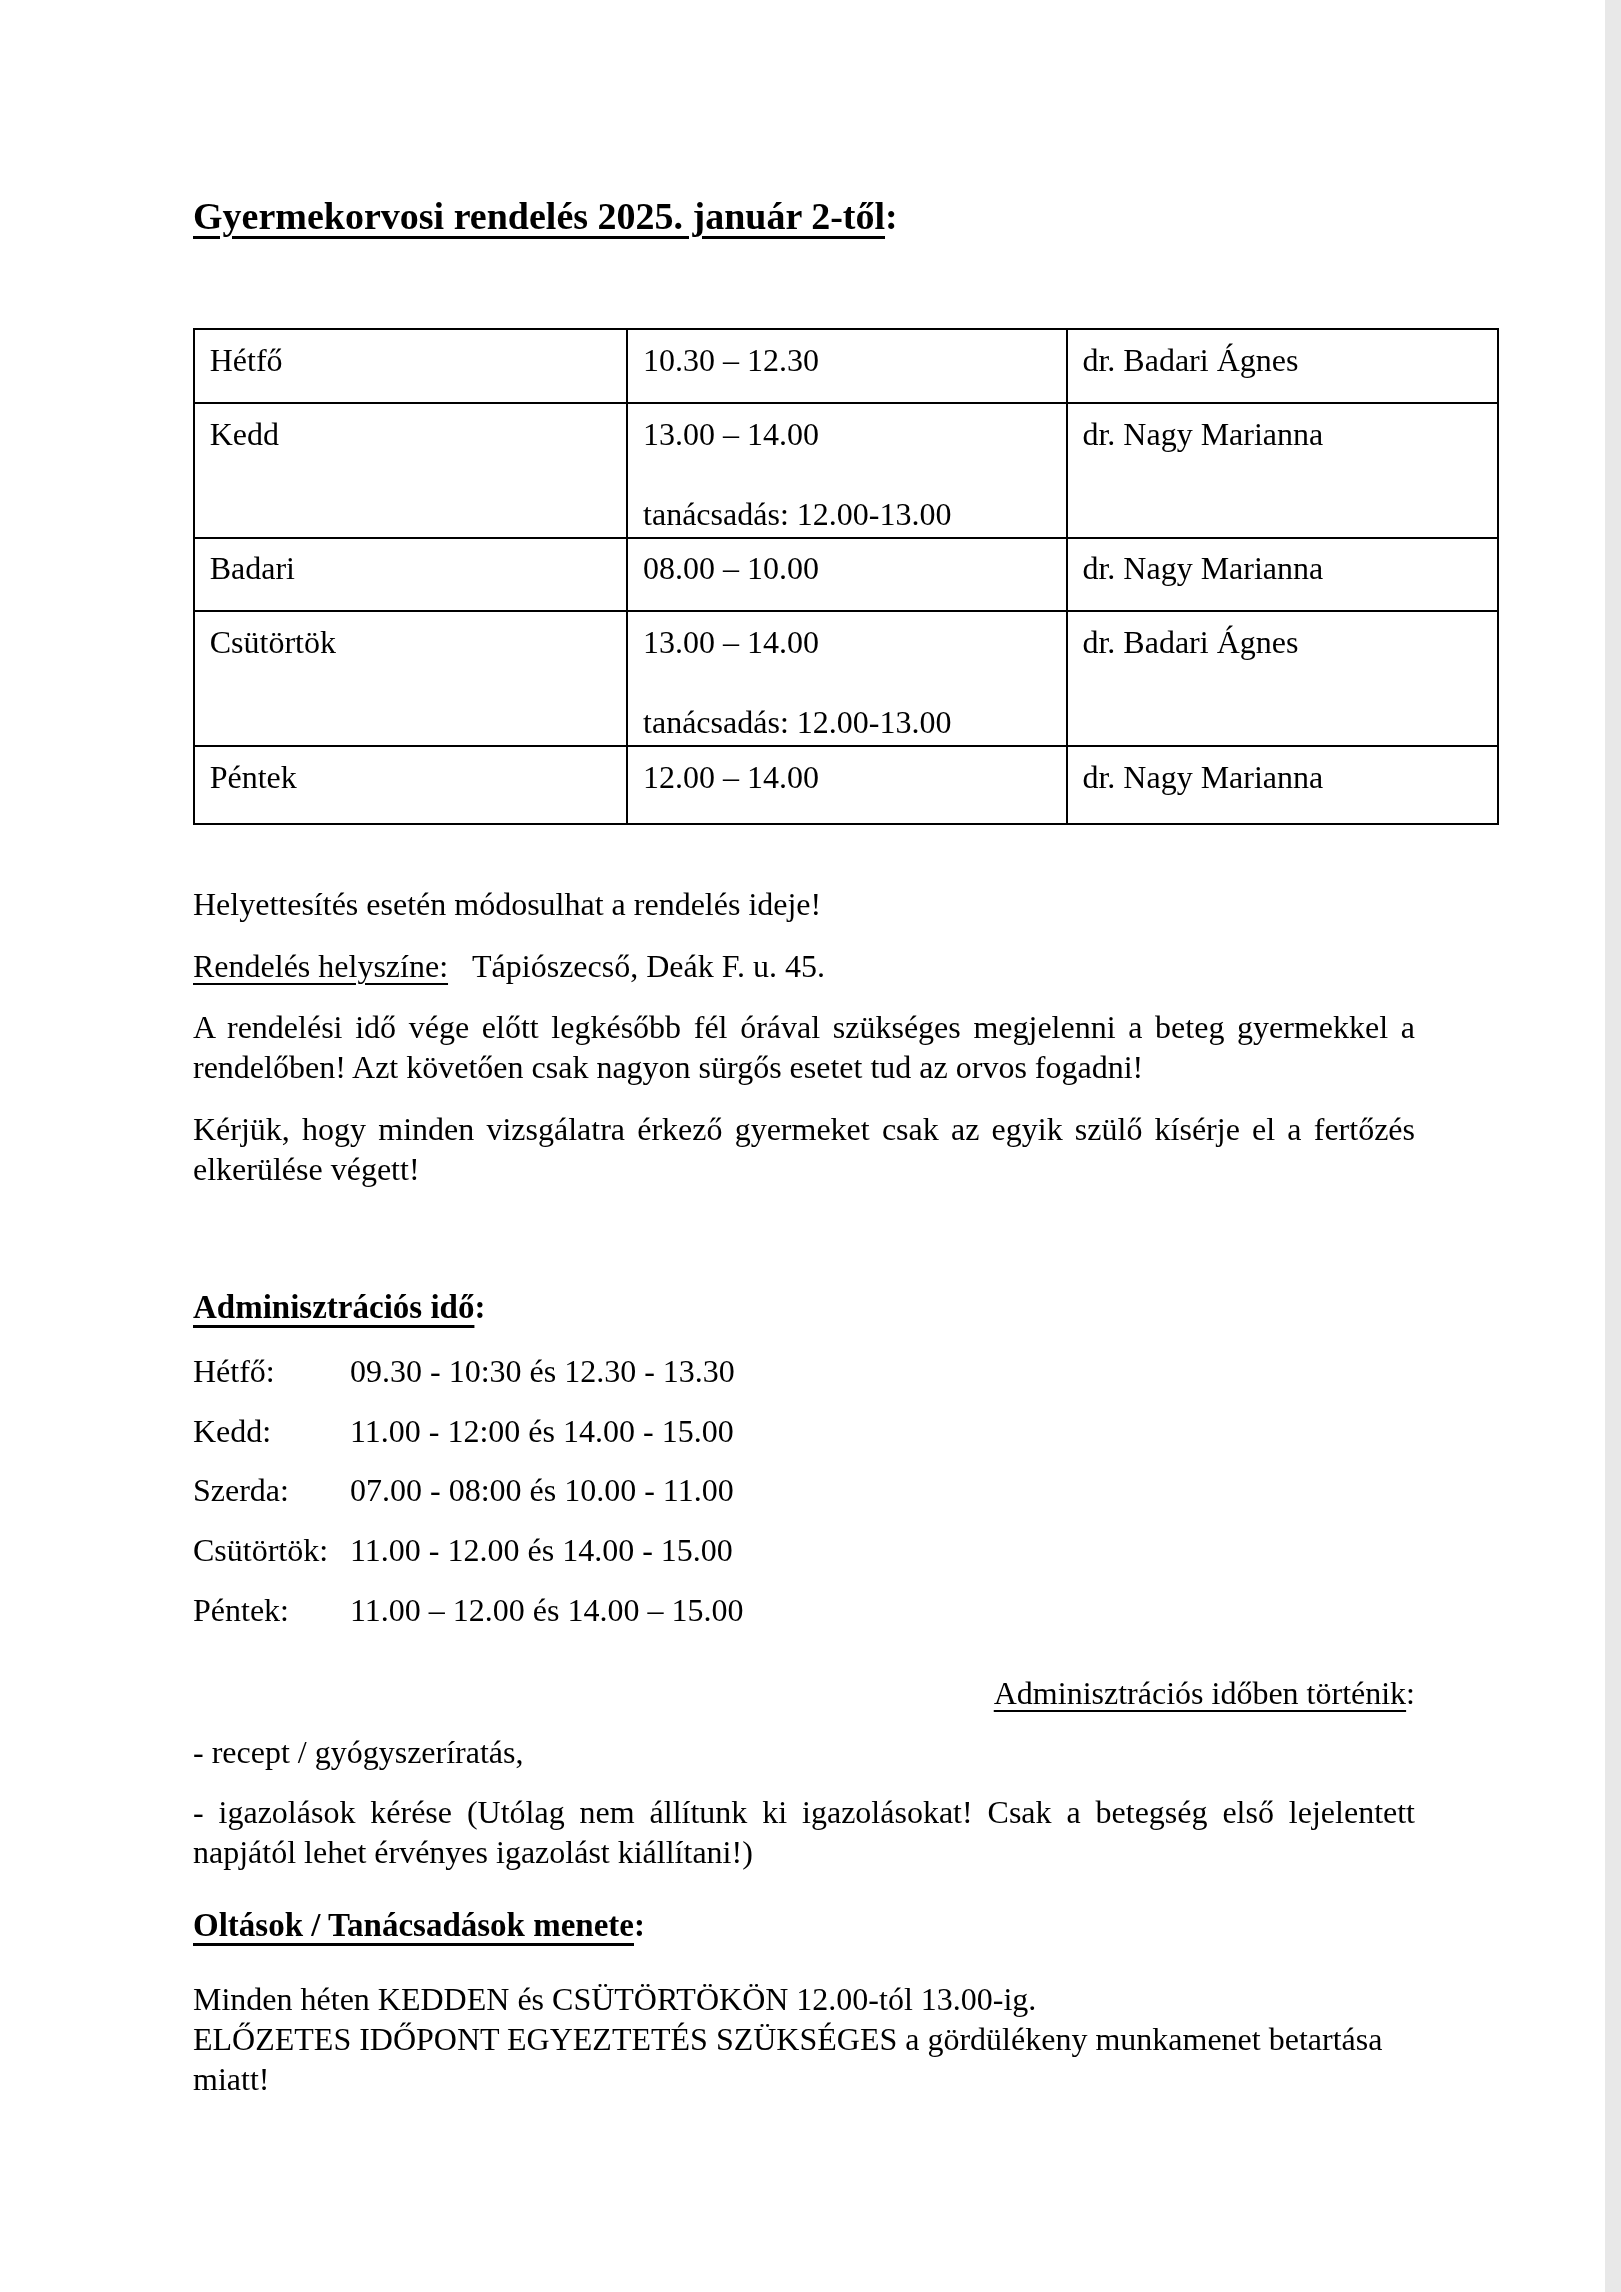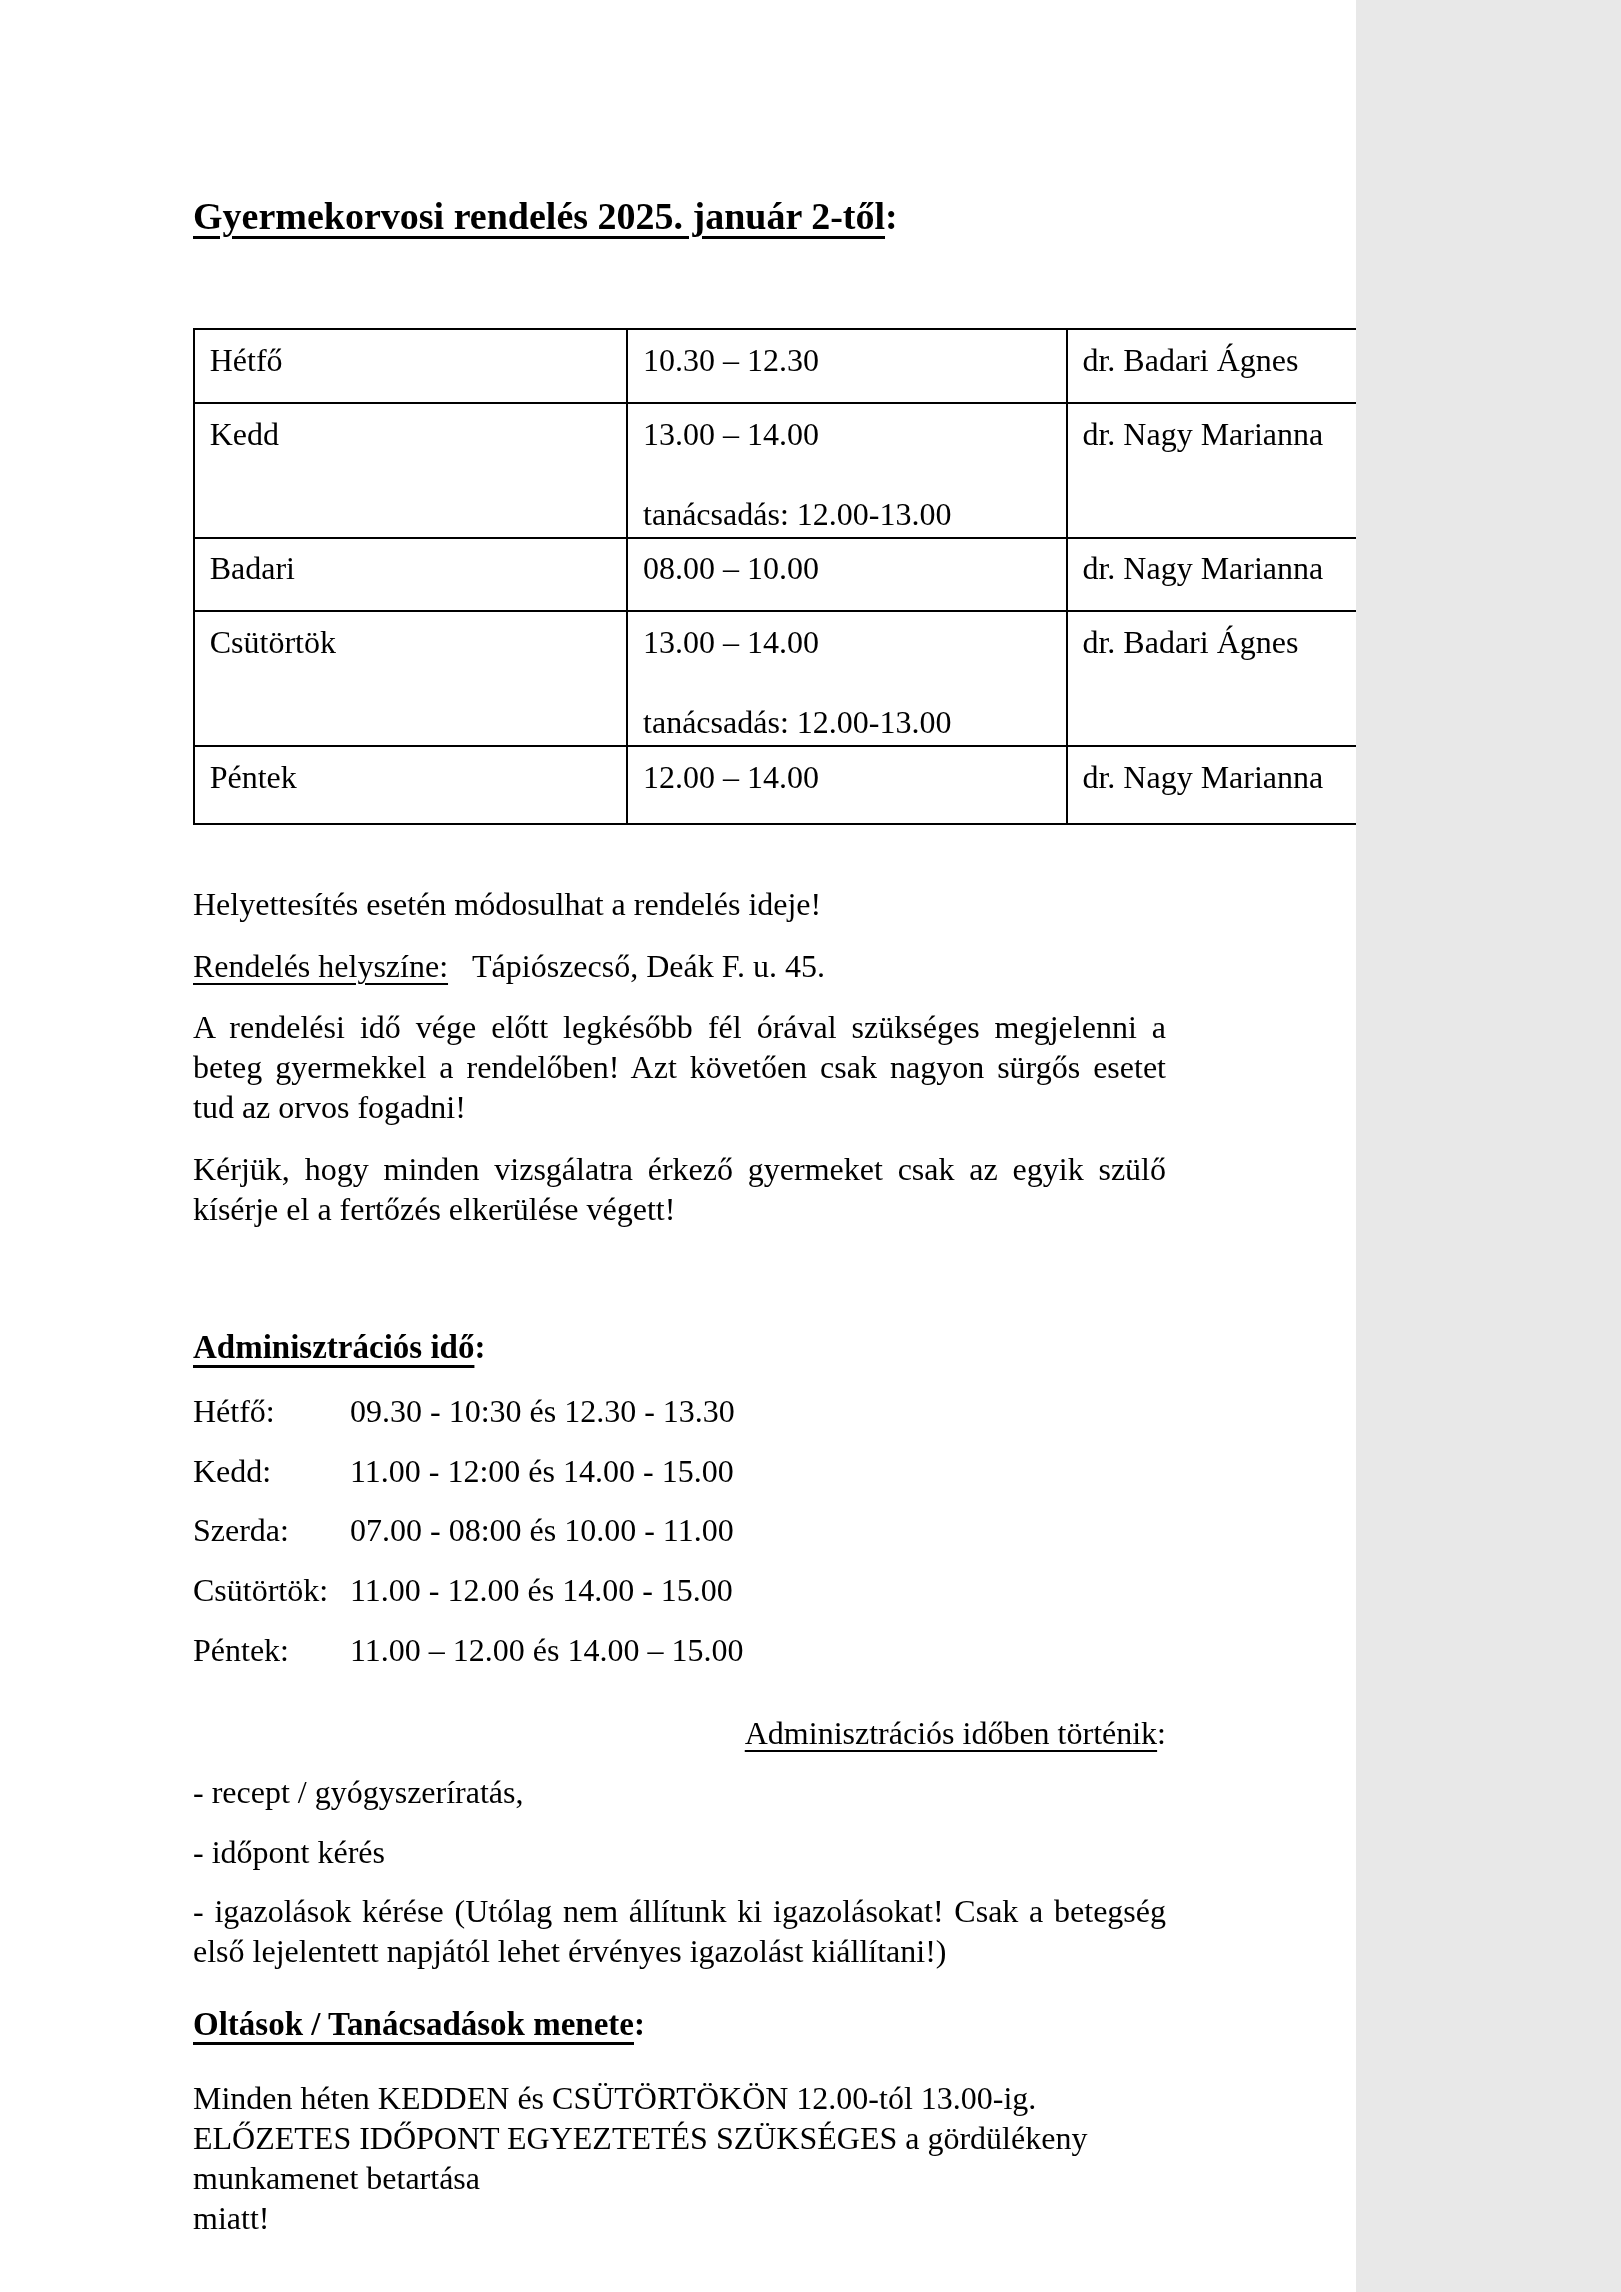--- a/index.html
+++ b/index.html
@@ -1,18 +1,18 @@
 <!DOCTYPE html>
 <html><head>
 <meta charset="utf-8">
 <style>
   html, body { margin: 0; padding: 0; background: #e8e8e8; }
   .page {
     position: relative;
-    width: 1356px;
+    width: 1605px;
     height: 2293px;
     background: #ffffff;
     color: #000000;
     font-family: "Liberation Serif", "DejaVu Serif", serif;
     font-size: 32px;
     line-height: 40px;
     overflow: hidden;
   }
   .content { padding: 0 190px 0 193px; }
 
@@ -165,21 +165,20 @@
     <div class="admin-item">
       <span class="admin-day">Csütörtök:</span><span class="admin-hours">11.00 - 12.00 és 14.00 - 15.00</span>
     </div>
     <div class="admin-item">
       <span class="admin-day">Péntek:</span><span class="admin-hours">11.00 – 12.00 és 14.00 – 15.00</span>
     </div>
 
     <h3 class="sub-heading"><span class="u-reg">Adminisztrációs időben történik</span><span>:</span></h3>
 
     <div class="bullet">- recept / gyógyszeríratás,</div>
-    <div class="bullet">- időpont kérés</div>
     <div class="bullet-long">- igazolások kérése (Utólag nem állítunk ki igazolásokat! Csak a betegség első lejelentett napjától lehet érvényes igazolást kiállítani!)</div>
 
     <h2 class="olt-heading"><span class="u-bold">Oltások / Tanácsadások menete</span><span>:</span></h2>
 
     <div class="para closing-line1">Minden héten KEDDEN és CSÜTÖRTÖKÖN 12.00-tól 13.00-ig.</div>
     <div class="para closing-line2">ELŐZETES IDŐPONT EGYEZTETÉS SZÜKSÉGES a gördülékeny munkamenet betartása</div>
     <div class="para closing-line3">miatt!</div>
 
   </div>
 </div>

